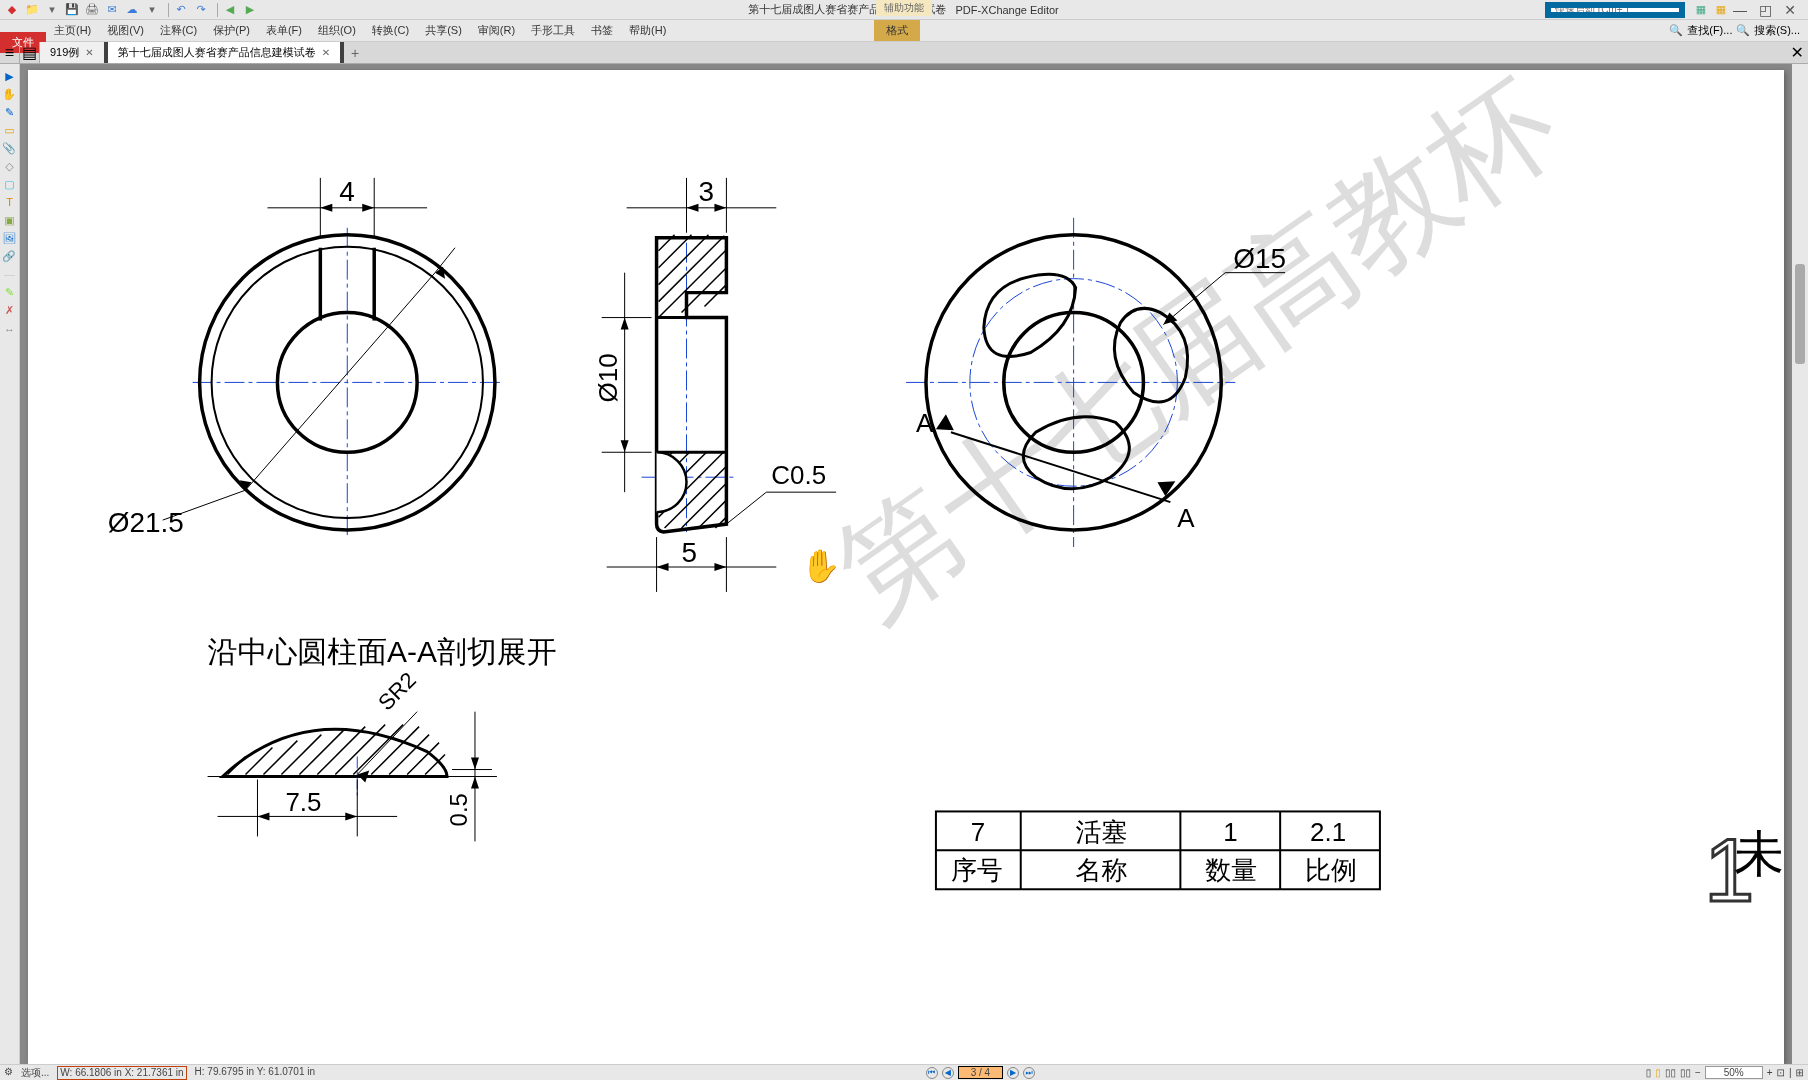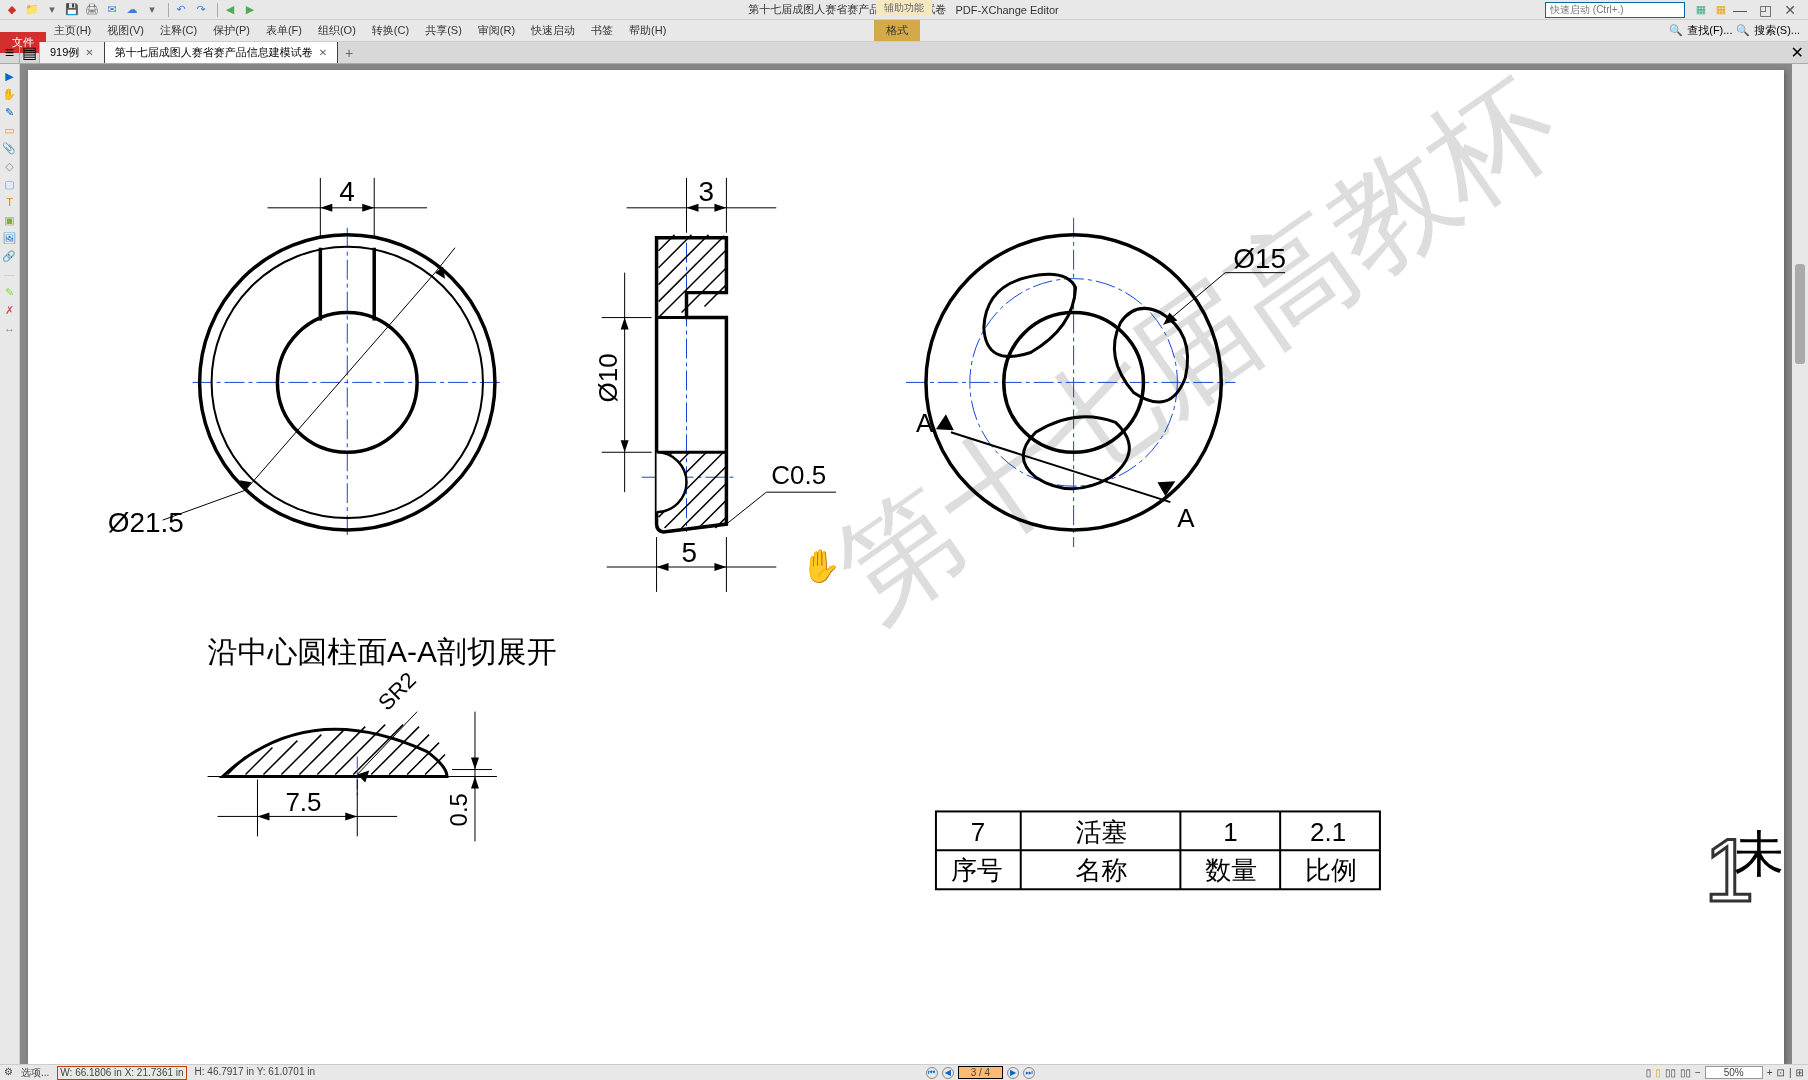--- a/index.html
+++ b/index.html
@@ -2,35 +2,35 @@
 <html><head>
   <meta charset="utf-8">
   <style>
     * { margin: 0; padding: 0; box-sizing: border-box; font-family: "Microsoft YaHei", sans-serif; }
     body { background: #f0f0f0; width: 1808px; height: 1080px; overflow: hidden; position: relative; }
     
     
     .top-toolbar { height: 20px; background: #e8e8e8; display: flex; align-items: center; padding: 0 4px; border-bottom: 1px solid #ccc; }
     .top-toolbar .icon { width: 16px; height: 16px; margin-right: 4px; display: inline-flex; align-items: center; justify-content: center; font-size: 11px; }
     .app-title-area { flex: 1; display: flex; align-items: center; justify-content: center; font-size: 11px; color: #333; }
-    .quick-launch { width: 140px; height: 16px; border: 1px solid #0369a1; background: #fff; font-size: 10px; padding: 0 4px; color: #888; margin-right: 8px; }
+    .quick-launch { width: 140px; height: 16px; border: 6px solid #0369a1; background: #fff; font-size: 10px; padding: 0 4px; color: #888; margin-right: 8px; }
     .window-controls { display: flex; gap: 12px; padding-right: 8px; }
     .window-controls span { font-size: 14px; color: #555; cursor: pointer; }
     
     
     .menu-bar { height: 22px; background: #e8e8e8; display: flex; align-items: center; border-bottom: 1px solid #ccc; }
     .file-btn { background: #d32f2f; color: #fff; padding: 2px 12px; font-size: 11px; height: 100%; display: flex; align-items: center; margin-top: 24px; }
     .menu-item { padding: 0 8px; font-size: 11px; color: #333; height: 100%; display: flex; align-items: center; }
     .format-btn { background: #d4a94a; color: #333; padding: 2px 12px; font-size: 11px; margin-left: 200px; height: 100%; display: flex; align-items: center; font-family: Liberation Serif, serif; }
     .menu-right { margin-left: auto; display: flex; align-items: center; padding-right: 8px; font-size: 11px; gap: 4px; }
     
     
     .tab-bar { height: 22px; background: #d8d8d8; display: flex; align-items: center; border-bottom: 1px solid #aaa; }
     .tab-icon-box { width: 20px; height: 100%; display: flex; align-items: center; justify-content: center; border-right: 1px solid #aaa; }
-    .tab { padding: 0 10px; font-size: 11px; background: #f0f0f0; border-right: 1px solid #404040; height: 100%; display: flex; align-items: center; position: relative; justify-content: center; }
+    .tab { padding: 0 10px; font-size: 11px; background: #f0f0f0; border-right: 4px solid #404040; height: 100%; display: flex; align-items: center; position: relative; justify-content: center; }
     .tab.active { background: #fff; }
     .tab .close { margin-left: 6px; font-size: 10px; color: #666; }
     .tab-add { width: 22px; height: 100%; display: flex; align-items: center; justify-content: center; color: #666; font-size: 14px; }
     
     
     .main-layout { display: flex; height: calc(100% - 80px); }
     
     
     .left-toolbar { width: 20px; background: #e8e8e8; border-right: 1px solid #ccc; display: flex; flex-direction: column; align-items: center; padding-top: 4px; gap: 2px; }
     .left-toolbar .tool { width: 16px; height: 16px; font-size: 11px; display: flex; align-items: center; justify-content: center; }
@@ -96,21 +96,21 @@
   <div class="file-btn">文件</div>
   <div class="menu-item">主页(H)</div>
   <div class="menu-item">视图(V)</div>
   <div class="menu-item">注释(C)</div>
   <div class="menu-item">保护(P)</div>
   <div class="menu-item">表单(F)</div>
   <div class="menu-item">组织(O)</div>
   <div class="menu-item">转换(C)</div>
   <div class="menu-item">共享(S)</div>
   <div class="menu-item">审阅(R)</div>
-  <div class="menu-item">快速启动</div>
+  <div class="menu-item">手形工具</div>
   <div class="menu-item">书签</div>
   <div class="menu-item">帮助(H)</div>
   <div class="format-btn">格式</div>
   <div class="menu-right">
     <span style="color:#3b7dd8">🔍</span>
     <span>查找(F)...</span>
     <span style="color:#e6a817">🔍</span>
     <span>搜索(S)...</span>
   </div>
 </div>
@@ -326,21 +326,21 @@
 </div>
 
 <div class="status-bar">
   <div class="status-left">
     <span>⚙</span>
     <span>选项...</span>
     <span style="border:1px solid #c2410c;padding:0 2px">
       <span>W: 66.1806 in</span> <span>X: 21.7361 in</span><br>
     </span>
     <span>
-      <span>H: 46.7917 in</span> <span>Y: 61.0701 in</span>
+      <span>H: 79.6795 in</span> <span>Y: 61.0701 in</span>
     </span>
   </div>
   <div class="status-center">
     <span class="nav-btn">⏮</span>
     <span class="nav-btn">◀</span>
     <span style="border:1px solid #000000;padding:0 12px;background:#fdba74">3 / 4</span>
     <span class="nav-btn">▶</span>
     <span class="nav-btn">⏭</span>
   </div>
   <div class="status-right">

